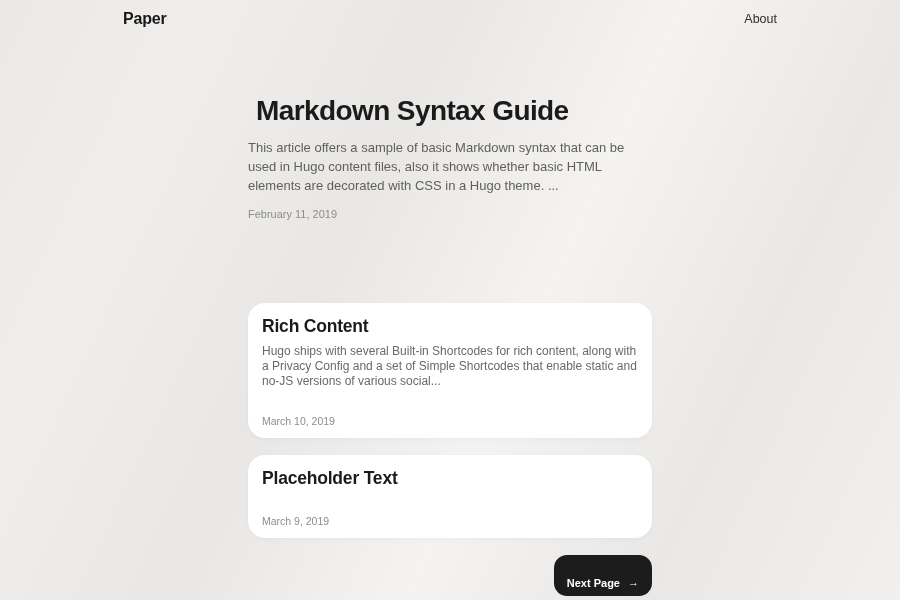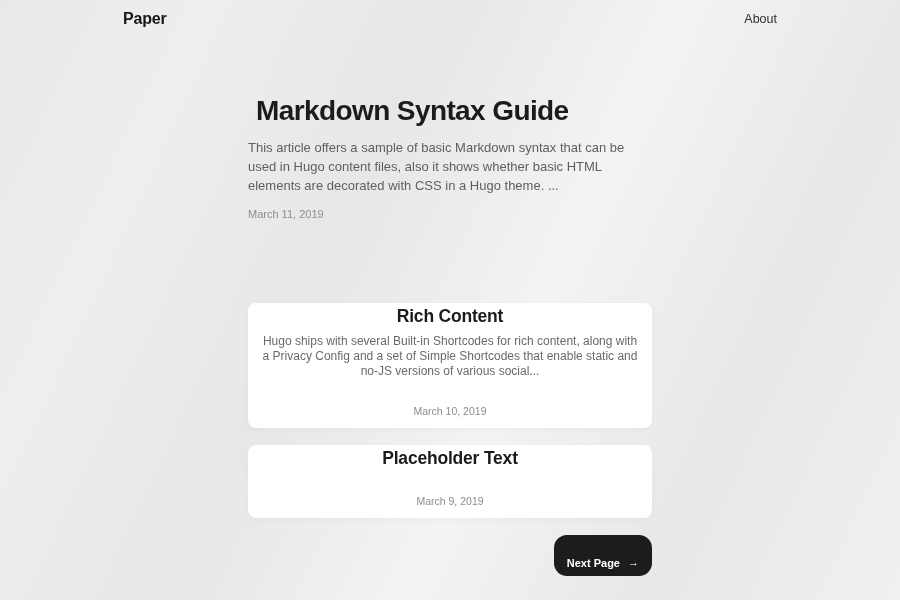--- a/index.html
+++ b/index.html
@@ -65,26 +65,25 @@
   .hero-date {
     margin-top: 12px;
     font-size: 11px;
     color: #8d8d8d;
   }
 
   
   .posts { margin-top: 83px; }
   .post-card {
     background: #ffffff;
-    border-radius: 8px;
-    padding: 3px 14px 11px;
+    border-radius: 17px;
+    padding: 13px 14px 11px;
     margin-bottom: 17px;
     box-shadow: 0 2px 5px rgba(0,0,0,0.03);
     cursor: pointer;
-    text-align: center;
   }
   .card-title {
     margin: 0;
     font-size: 17.5px;
     font-weight: 700;
     letter-spacing: -0.2px;
     color: #1b1b1b;
   }
   .card-summary {
     margin-top: 7px;
@@ -128,21 +127,21 @@
   <header class="site-header">
     <div class="logo">Paper</div>
     <a class="nav-link">About</a>
   </header>
 
   <main class="container">
 
     <section class="hero">
       <h1 class="hero-title">Markdown Syntax Guide</h1>
       <p class="hero-summary">This article offers a sample of basic Markdown syntax that can be used in Hugo content files, also it shows whether basic HTML elements are decorated with CSS in a Hugo theme. ...</p>
-      <div class="hero-date">March 11, 2019</div>
+      <div class="hero-date">February 11, 2019</div>
     </section>
 
     <section class="posts">
 
       <article class="post-card">
         <h2 class="card-title">Rich Content</h2>
         <p class="card-summary">Hugo ships with several Built-in Shortcodes for rich content, along with a Privacy Config and a set of Simple Shortcodes that enable static and no-JS versions of various social...</p>
         <div class="card-date">March 10, 2019</div>
       </article>
 

